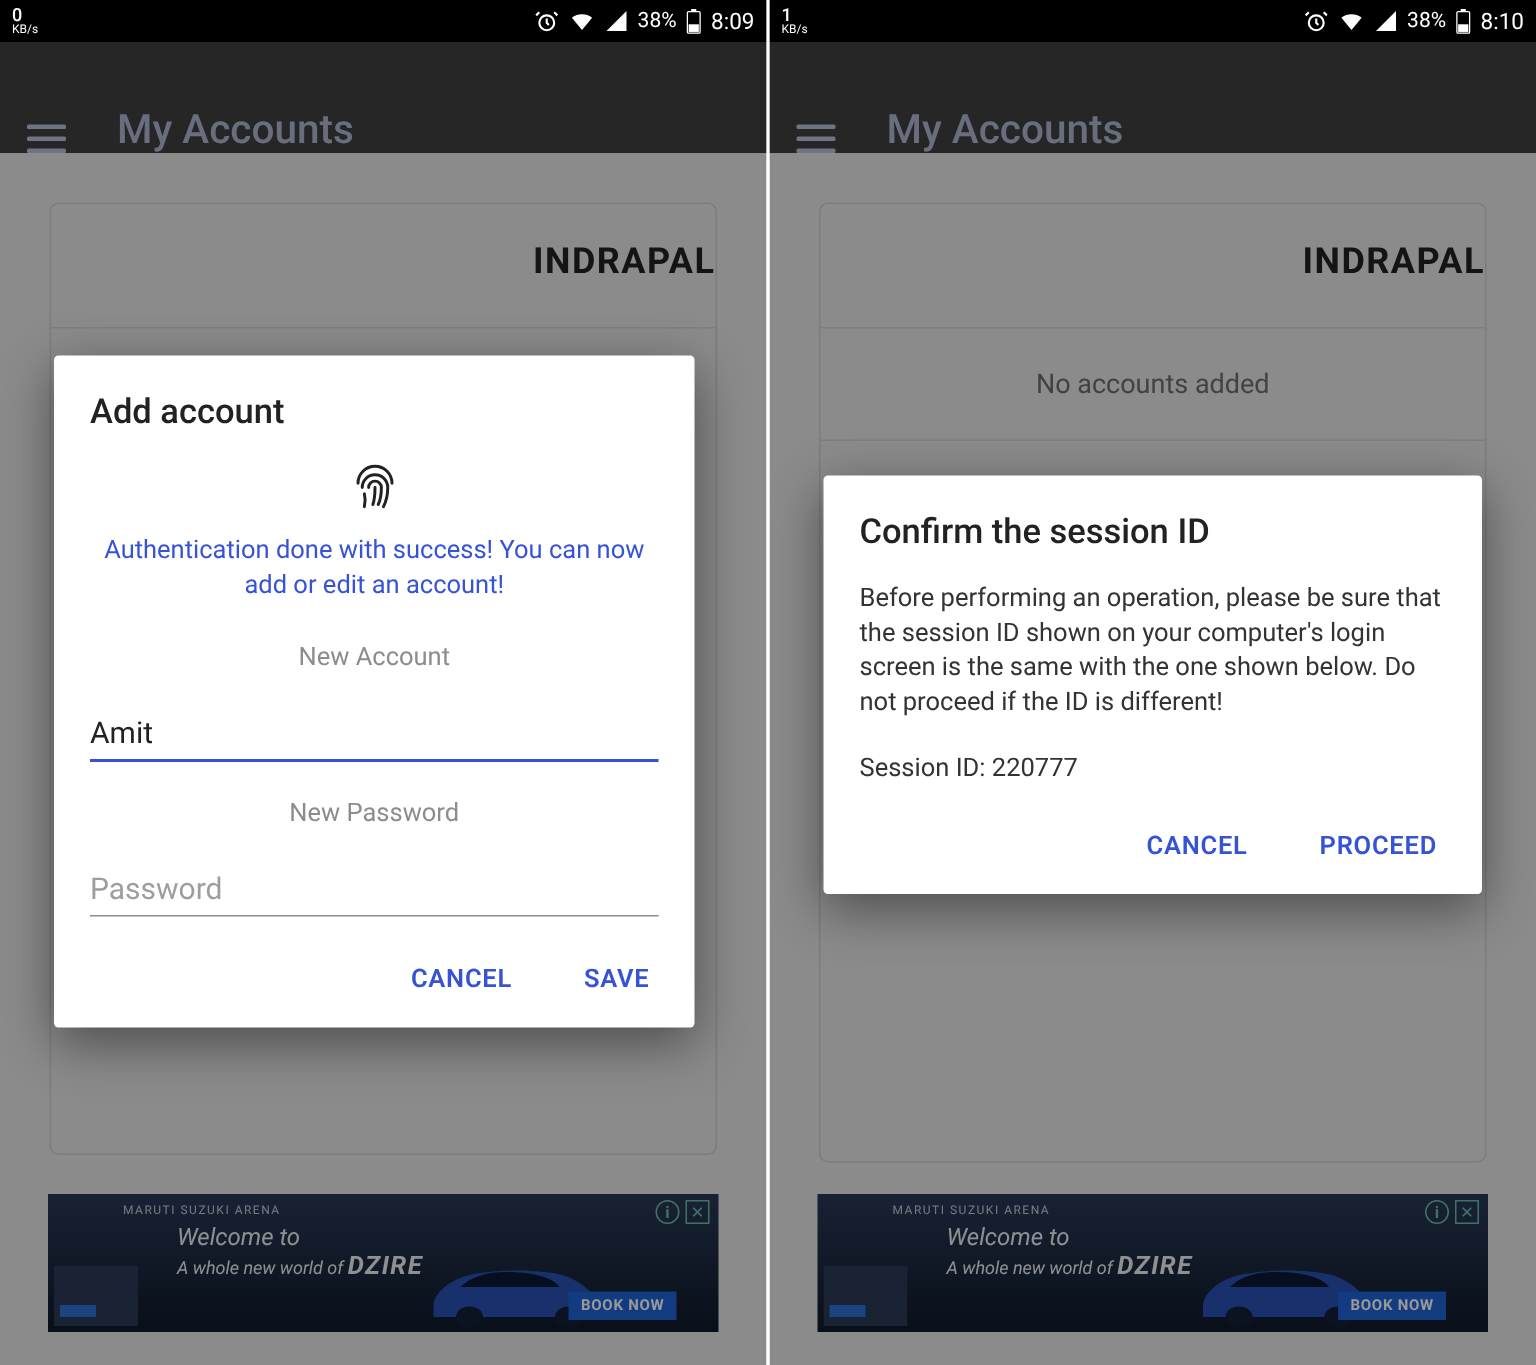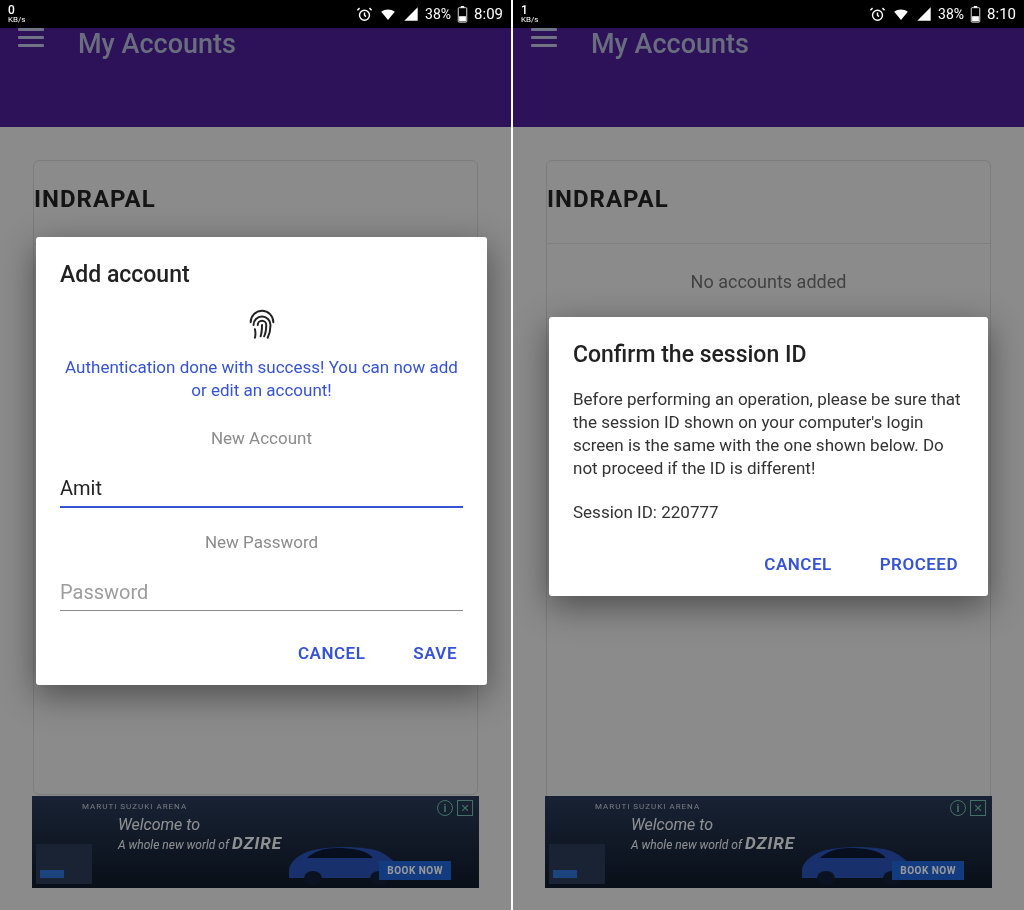--- a/index.html
+++ b/index.html
@@ -11,37 +11,37 @@
     
     .statusbar { height:28px; background:#000; color:#fff; display:flex; align-items:center; padding:0 8px; font-size:14px; position:relative; z-index:30; }
     .sb-left { display:flex; flex-direction:column; line-height:1; }
     .sb-left .kbs-num { font-size:12px; font-weight:500; }
     .sb-left .kbs-unit { font-size:8px; }
     .sb-spacer { flex:1; }
     .sb-icons { display:flex; align-items:center; gap:6px; }
     .sb-time { font-size:15px; }
 
     
-    .appbar { height:99px; background:#4c1d95; display:flex; align-items:flex-start; padding:0 18px; position:relative; z-index:5; }
+    .appbar { height:74px; background:#404040; display:flex; align-items:flex-end; padding:0 18px; position:relative; z-index:5; }
     .hamburger { display:flex; flex-direction:column; gap:5px; }
     .hamburger span { width:26px; height:3px; background:#b8c1db; border-radius:1px; }
     .appbar-title { color:#aeb7d3; font-size:27px; font-weight:500; margin-left:34px; }
 
     
     .content { padding:33px; position:relative; z-index:1; }
     .card { border:1px solid #cfcfcf; border-radius:6px; padding:24px 0 0 0; background:transparent; }
-    .card-title { text-align:left; font-size:24px; font-weight:700; color:#222; letter-spacing:1px; padding-bottom:30px; }
+    .card-title { text-align:right; font-size:24px; font-weight:700; color:#222; letter-spacing:1px; padding-bottom:30px; }
     .card-sub { text-align:center; color:#6f6f6f; font-size:18px; padding:26px 0; border-top:1px solid transparent; }
     .card-sep { height:1px; background:#d4d4d4; margin:0; }
 
     
     .dim { position:absolute; inset:0; background:rgba(0,0,0,.40); z-index:10; }
 
     
-    .dialog { position:absolute; left:36px; right:24px; background:#fff; border-radius:3px; box-shadow:0 10px 35px rgba(0,0,0,.45); z-index:20; padding:24px 24px 10px; }
+    .dialog { position:absolute; left:36px; right:48px; background:#fff; border-radius:3px; box-shadow:0 10px 35px rgba(0,0,0,.45); z-index:20; padding:24px 24px 10px; }
     .dialog.left { top:237px; }
     .dialog.right { top:317px; left:36px; right:36px; }
     .dlg-title { font-size:23px; font-weight:500; color:#222; margin-bottom:20px; }
     .fp-wrap { text-align:center; margin-bottom:10px; }
     .auth-msg { color:#3653d6; text-align:center; font-size:17px; line-height:1.35; margin-bottom:26px; }
     .field-label { text-align:center; color:#8c8c8c; font-size:17px; margin-bottom:22px; }
     .tf { width:100%; border:none; border-bottom:2px solid #3653d6; font-size:20px; padding:6px 0; outline:none; margin-bottom:24px; color:#222; background:transparent; }
     .tf.inactive { border-bottom:1px solid #8c8c8c; color:#ec4899; }
     .tf.inactive::placeholder { color:#9d9d9d; }
     .dlg-body { color:#333; font-size:17px; line-height:1.35; margin-bottom:22px; }

